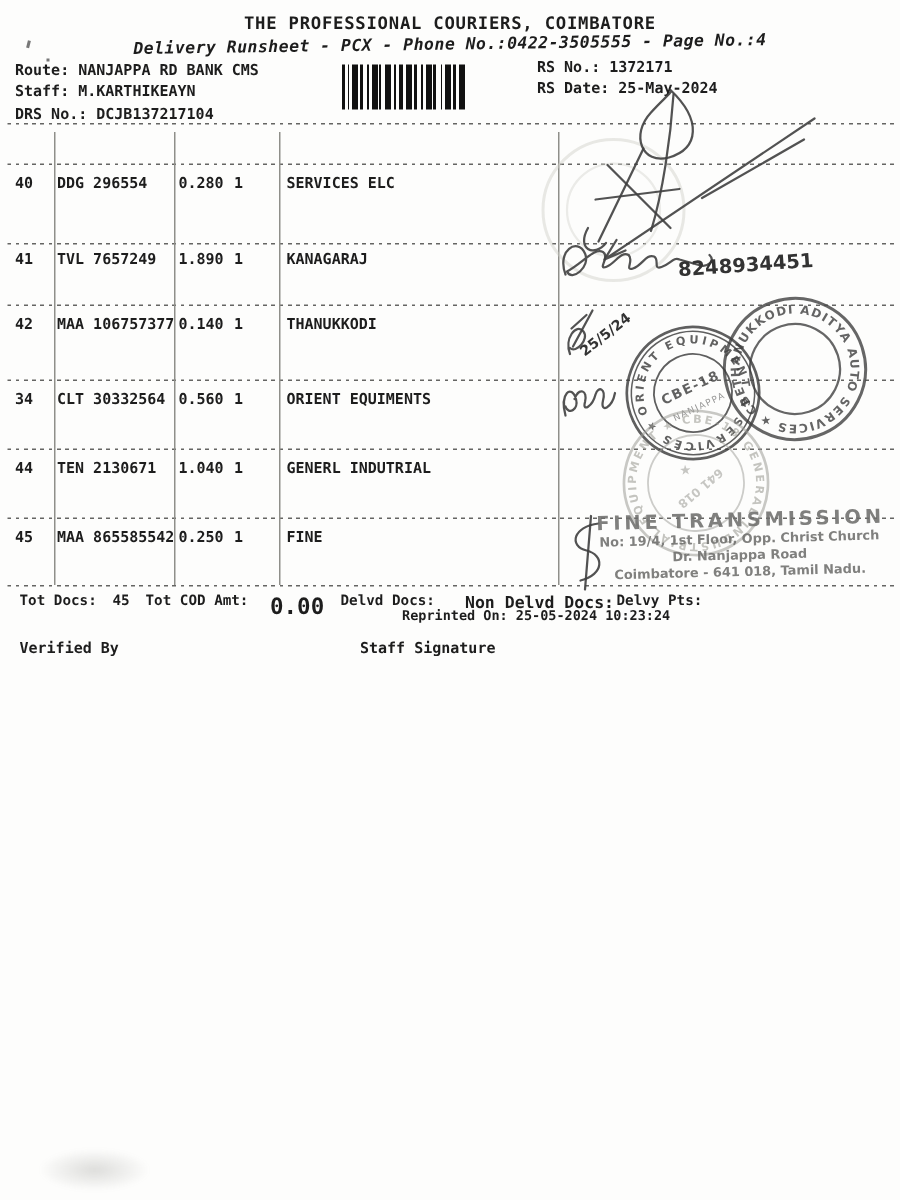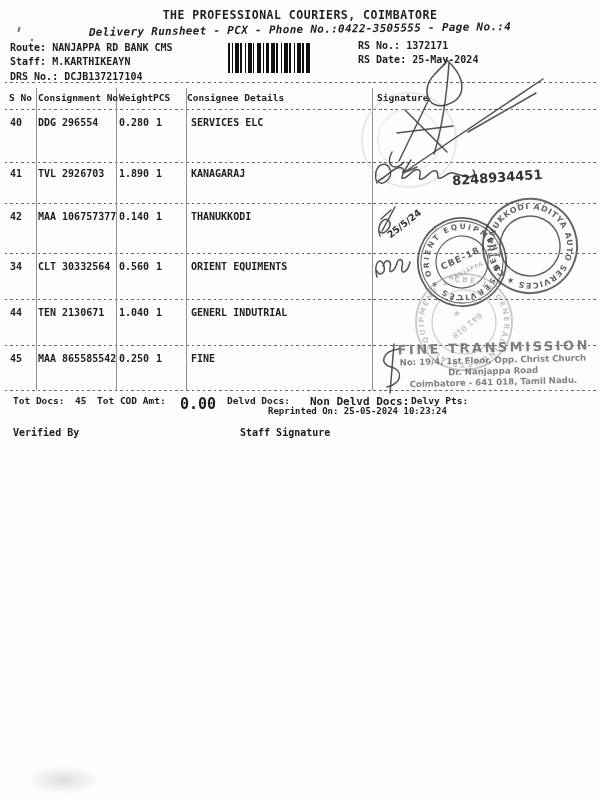--- a/index.html
+++ b/index.html
@@ -59,39 +59,31 @@
   <div class="dash" style="top:253px"></div>
   <div class="dash" style="top:299px"></div>
   <div class="dash" style="top:345px"></div>
   <div class="dash" style="top:390px"></div>
 
   <div class="vline" style="left:36px"></div>
   <div class="vline" style="left:116px"></div>
   <div class="vline" style="left:186px"></div>
   <div class="vline" style="left:372px"></div>
 
-  <div class="row" style="top:92px;height:17px">
-    <span class="hcell" style="left:9px">S No</span>
-    <span class="hcell" style="left:38px">Consignment No</span>
-    <span class="hcell" style="left:119px">Weight</span>
-    <span class="hcell" style="left:153px">PCS</span>
-    <span class="hcell" style="left:187px">Consignee Details</span>
-    <span class="hcell" style="left:377px">Signature</span>
-  </div>
 
   <div class="row" style="top:109px;height:53px">
     <span class="cell" style="left:10px">40</span>
     <span class="cell" style="left:38px">DDG 296554</span>
     <span class="cell" style="left:119px">0.280</span>
     <span class="cell" style="left:156px">1</span>
     <span class="cell" style="left:191px">SERVICES ELC</span>
   </div>
   <div class="row" style="top:162px;height:41px">
     <span class="cell" style="left:10px;top:6px">41</span>
-    <span class="cell" style="left:38px;top:6px">TVL 2926703</span>
+    <span class="cell" style="left:38px;top:6px">TVL 7657249</span>
     <span class="cell" style="left:119px;top:6px">1.890</span>
     <span class="cell" style="left:156px;top:6px">1</span>
     <span class="cell" style="left:191px;top:6px">KANAGARAJ</span>
   </div>
   <div class="row" style="top:203px;height:50px">
     <span class="cell" style="left:10px">42</span>
     <span class="cell" style="left:38px">MAA 106757377</span>
     <span class="cell" style="left:119px">0.140</span>
     <span class="cell" style="left:156px">1</span>
     <span class="cell" style="left:191px">THANUKKODI</span>

